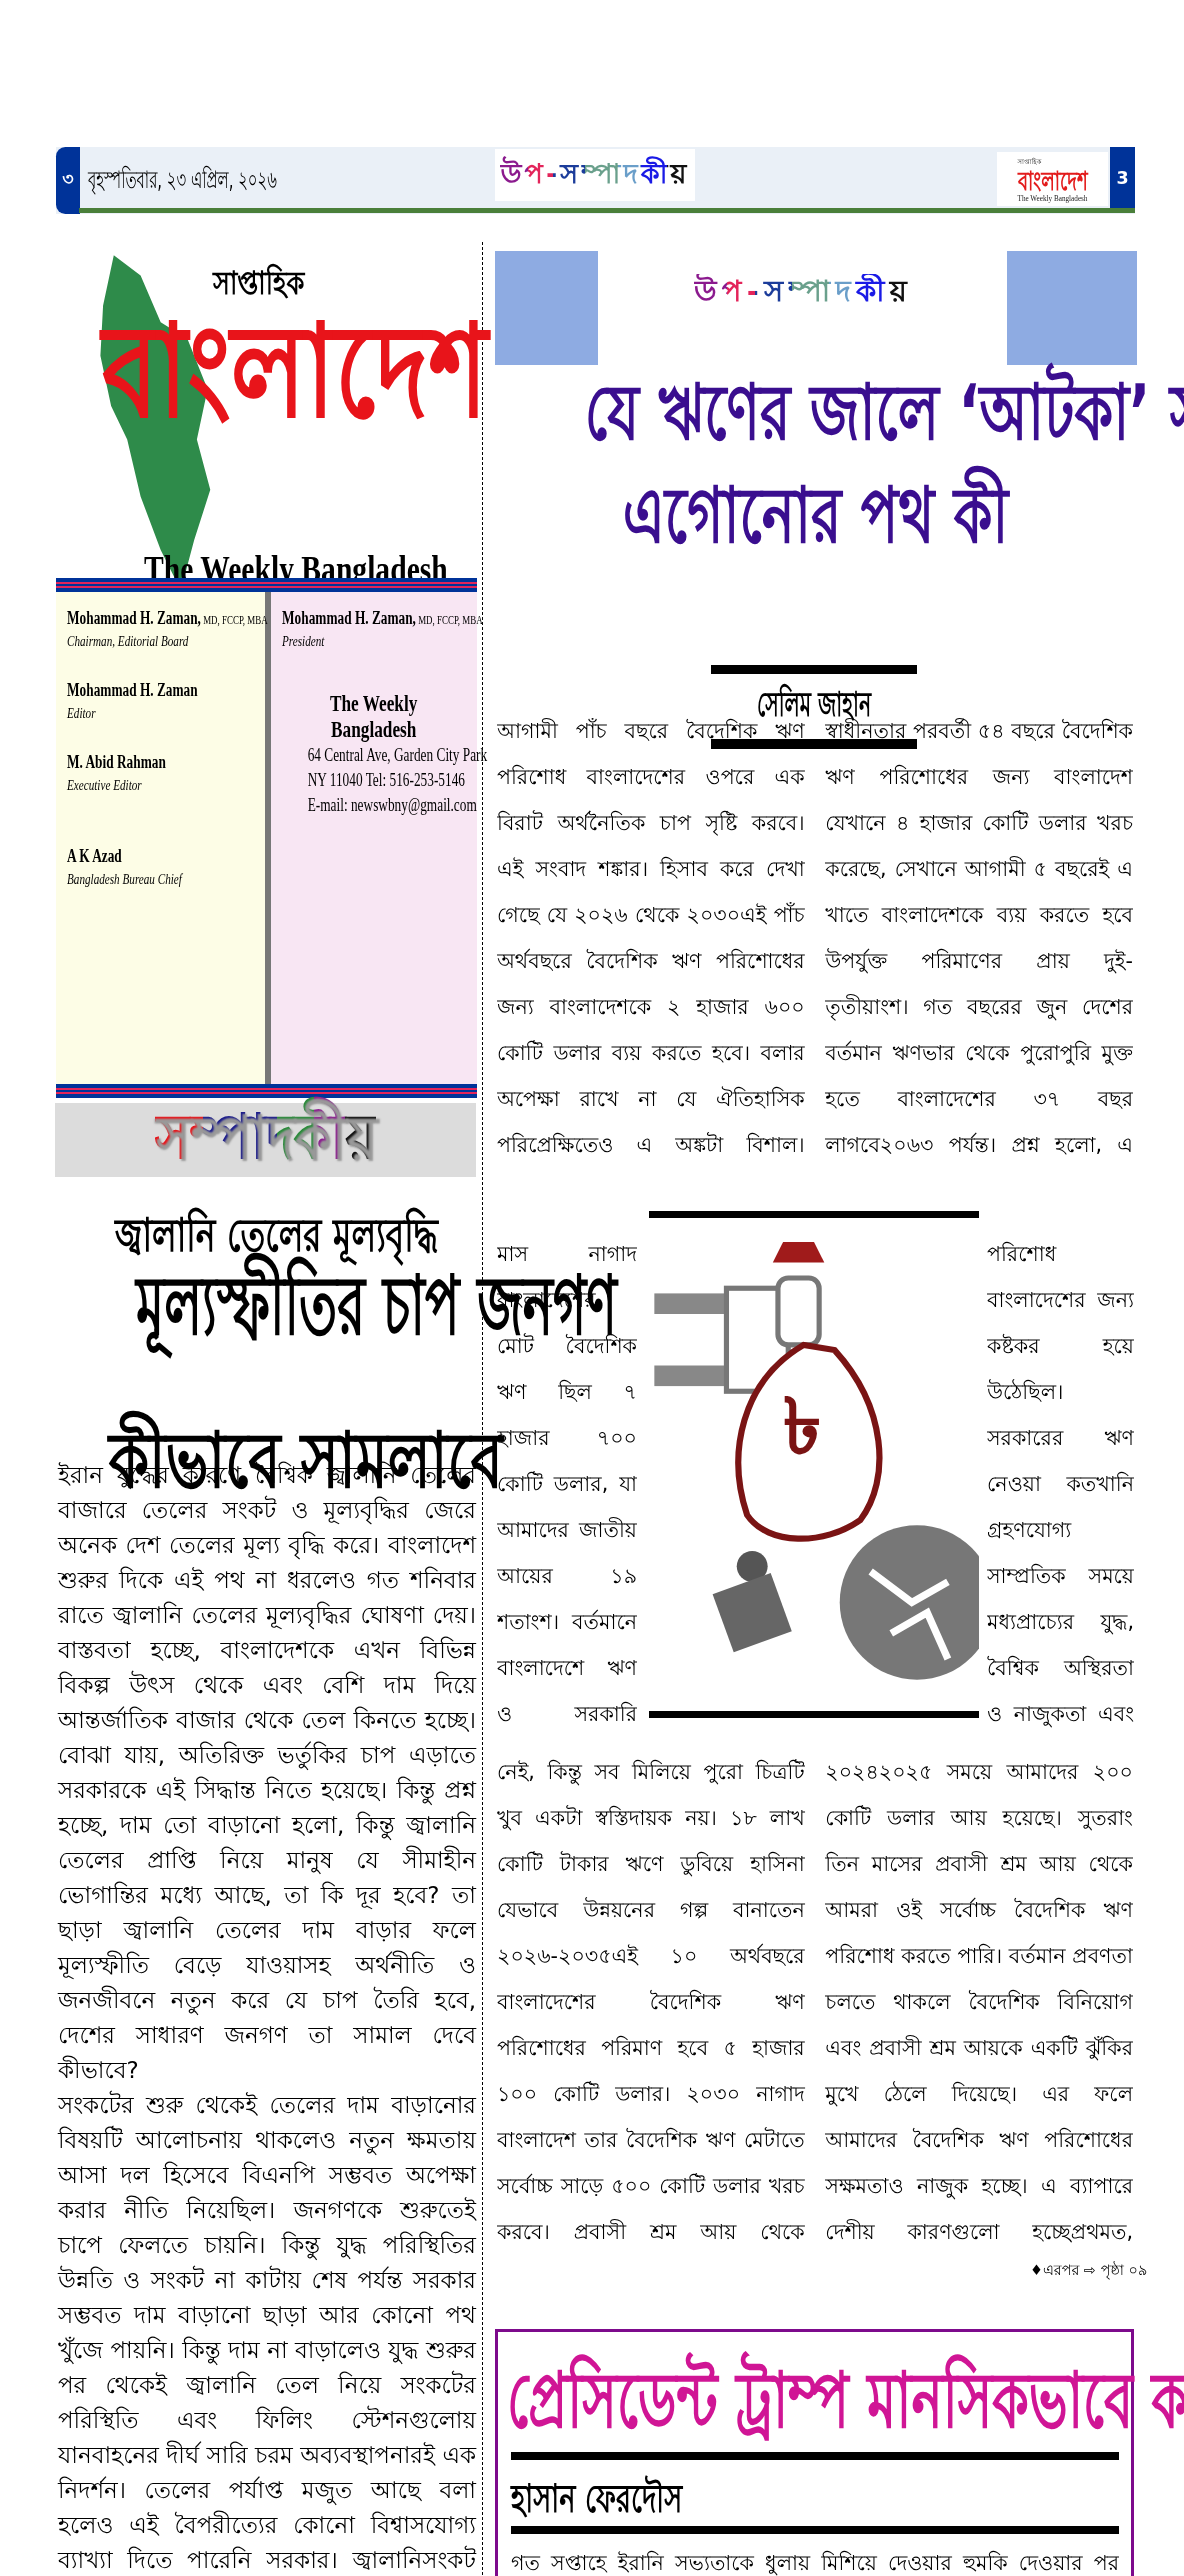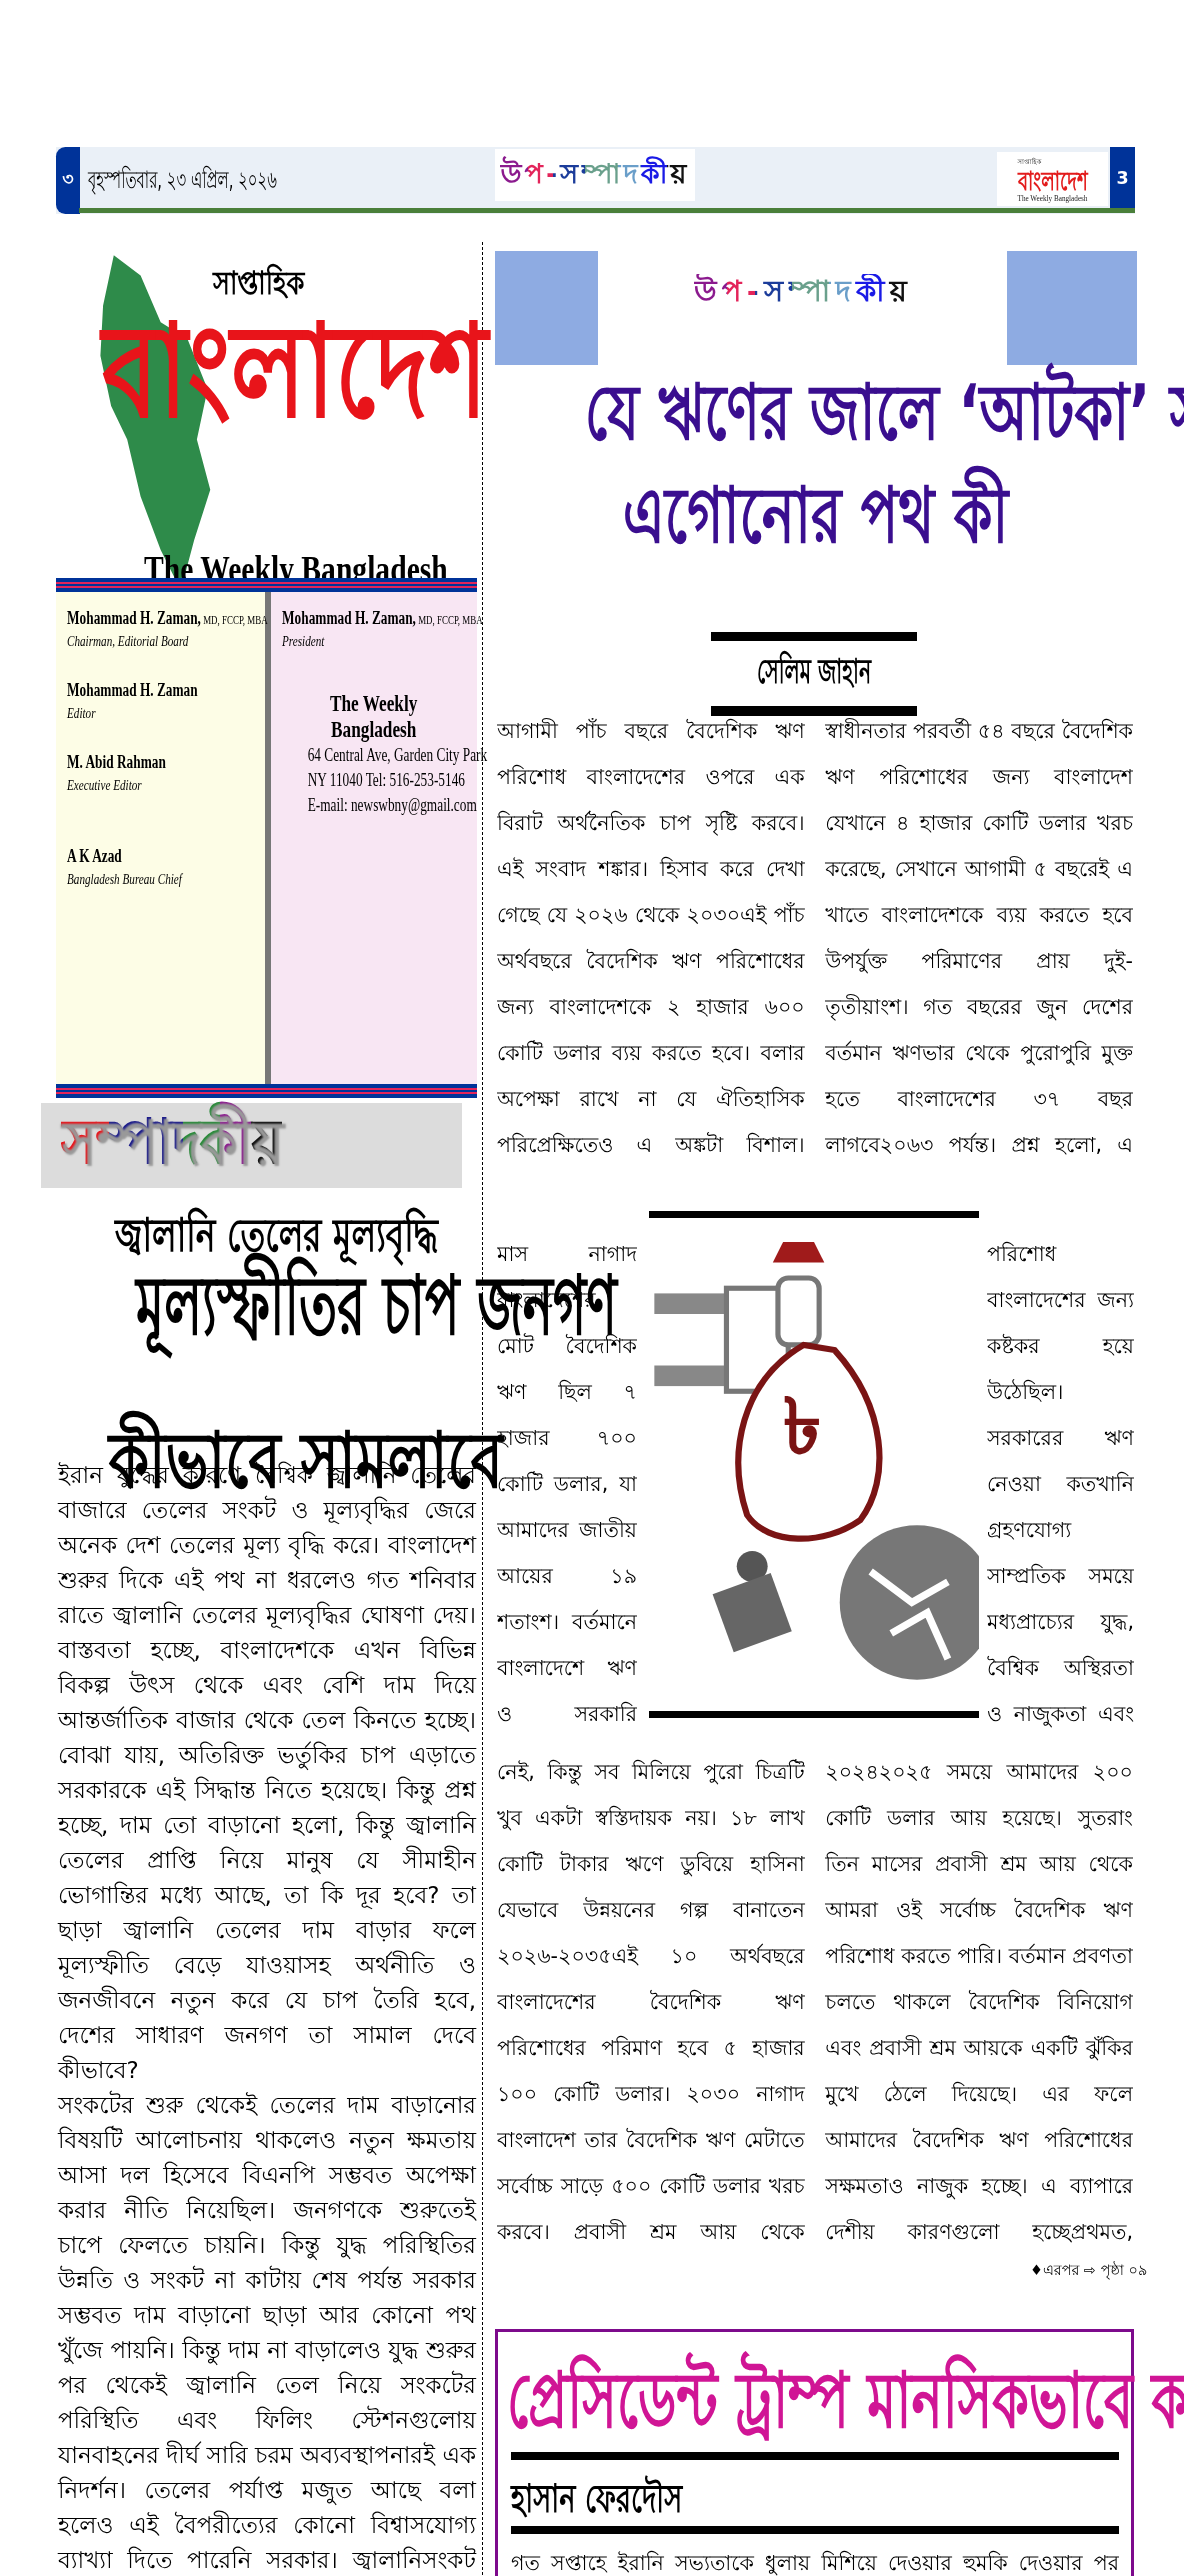--- a/index.html
+++ b/index.html
@@ -34,36 +34,36 @@
   .staff-l{width:209px;background:#fdfde6;padding:15.5px 11.3px;box-sizing:border-box;font-family:"Liberation Serif",serif;}
   .staff-sep{width:6.2px;background:#777;}
   .staff-r{width:206px;background:#f8e6f3;padding:15.5px 11.3px;box-sizing:border-box;font-family:"Liberation Serif",serif;}
   .nm{font-weight:bold;font-size:18.5px;transform:scaleX(0.72);transform-origin:left;white-space:nowrap;}
   .nm small{font-weight:normal;font-size:12.4px;}
   .role{font-style:italic;font-size:15.5px;transform:scaleX(0.72);transform-origin:left;white-space:nowrap;margin-bottom:30px;margin-top:3.1px;}
   .org{text-align:center;font-weight:bold;font-size:23px;margin-top:41px;transform:scaleX(0.75);}
   .addr{text-align:center;font-size:18.5px;transform:scaleX(0.72);white-space:nowrap;line-height:25px;}
 
   
-  .ed-banner{left:41px;top:1103px;width:421px;height:85px;background:#dcdcdc;display:flex;align-items:center;justify-content:flex-start;}
+  .ed-banner{left:55px;top:1103px;width:421px;height:74px;background:#dcdcdc;display:flex;align-items:center;justify-content:center;}
   .ed-banner span{font-size:62px;font-weight:bold;transform:scaleX(0.85);text-shadow:2.1px 2.1px 2.1px #999;}
   .ed-sup{left:56px;top:1200px;width:421px;text-align:center;font-size:46px;font-weight:bold;transform:scaleX(0.72);white-space:nowrap;}
   .ed-head{left:56px;top:1257px;width:421px;text-align:center;font-size:82px;font-weight:bold;line-height:98px;transform:scaleX(0.62);white-space:nowrap;}
   .ed-head2{left:56px;top:1401px;width:421px;text-align:center;font-size:77px;font-weight:bold;transform:scaleX(0.75);white-space:nowrap;}
   .ed-body{left:58px;top:1458px;width:418px;font-size:23px;line-height:35px;text-align:justify;}
   .ed-body p{margin:0;}
 
   
   .sub-boxL{left:495px;top:251px;width:103px;height:114px;background:#8eabe2;}
   .sub-boxR{left:1007px;top:251px;width:130px;height:114px;background:#8eabe2;}
   .sub-label{left:598px;top:268px;width:410px;text-align:center;font-size:29px;font-weight:bold;letter-spacing:5.2px;}
   .art1-head{left:495px;top:361px;width:641px;text-align:center;font-size:77px;font-weight:bold;color:#3a0e8f;line-height:103px;}
   .art1-head .l{display:block;white-space:nowrap;transform:scaleX(0.72);}
   .byline-bar{height:9.3px;background:#000;}
-  .art1-byline{left:711px;top:632px;width:206px;}
+  .art1-byline{left:711px;top:665px;width:206px;}
   .art1-byline .txt{text-align:center;font-size:34px;font-weight:bold;padding:4.1px 0;transform:scaleX(0.6);}
   .art-body{font-size:20.6px;line-height:46px;text-align:justify;white-space:normal;}
   .cartoon{left:649px;top:1211px;width:330px;height:515px;}
   .cartoon .bar{position:absolute;left:0;width:330px;height:7.2px;background:#000;}
   .cont{font-size:14.4px;text-align:center;}
 
   
   .tbox{left:495px;top:2329px;width:639px;height:1499px;border:3.1px solid #7d0a8c;border-bottom:18.5px solid #7d0a8c;box-sizing:border-box;}
   .t-head{left:507px;top:2339px;width:616px;font-size:77px;font-weight:bold;color:#d01595;white-space:nowrap;transform:scaleX(0.68);transform-origin:left;line-height:124px;}
   .t-bar{position:absolute;left:511px;width:608px;height:8.2px;background:#000;}

